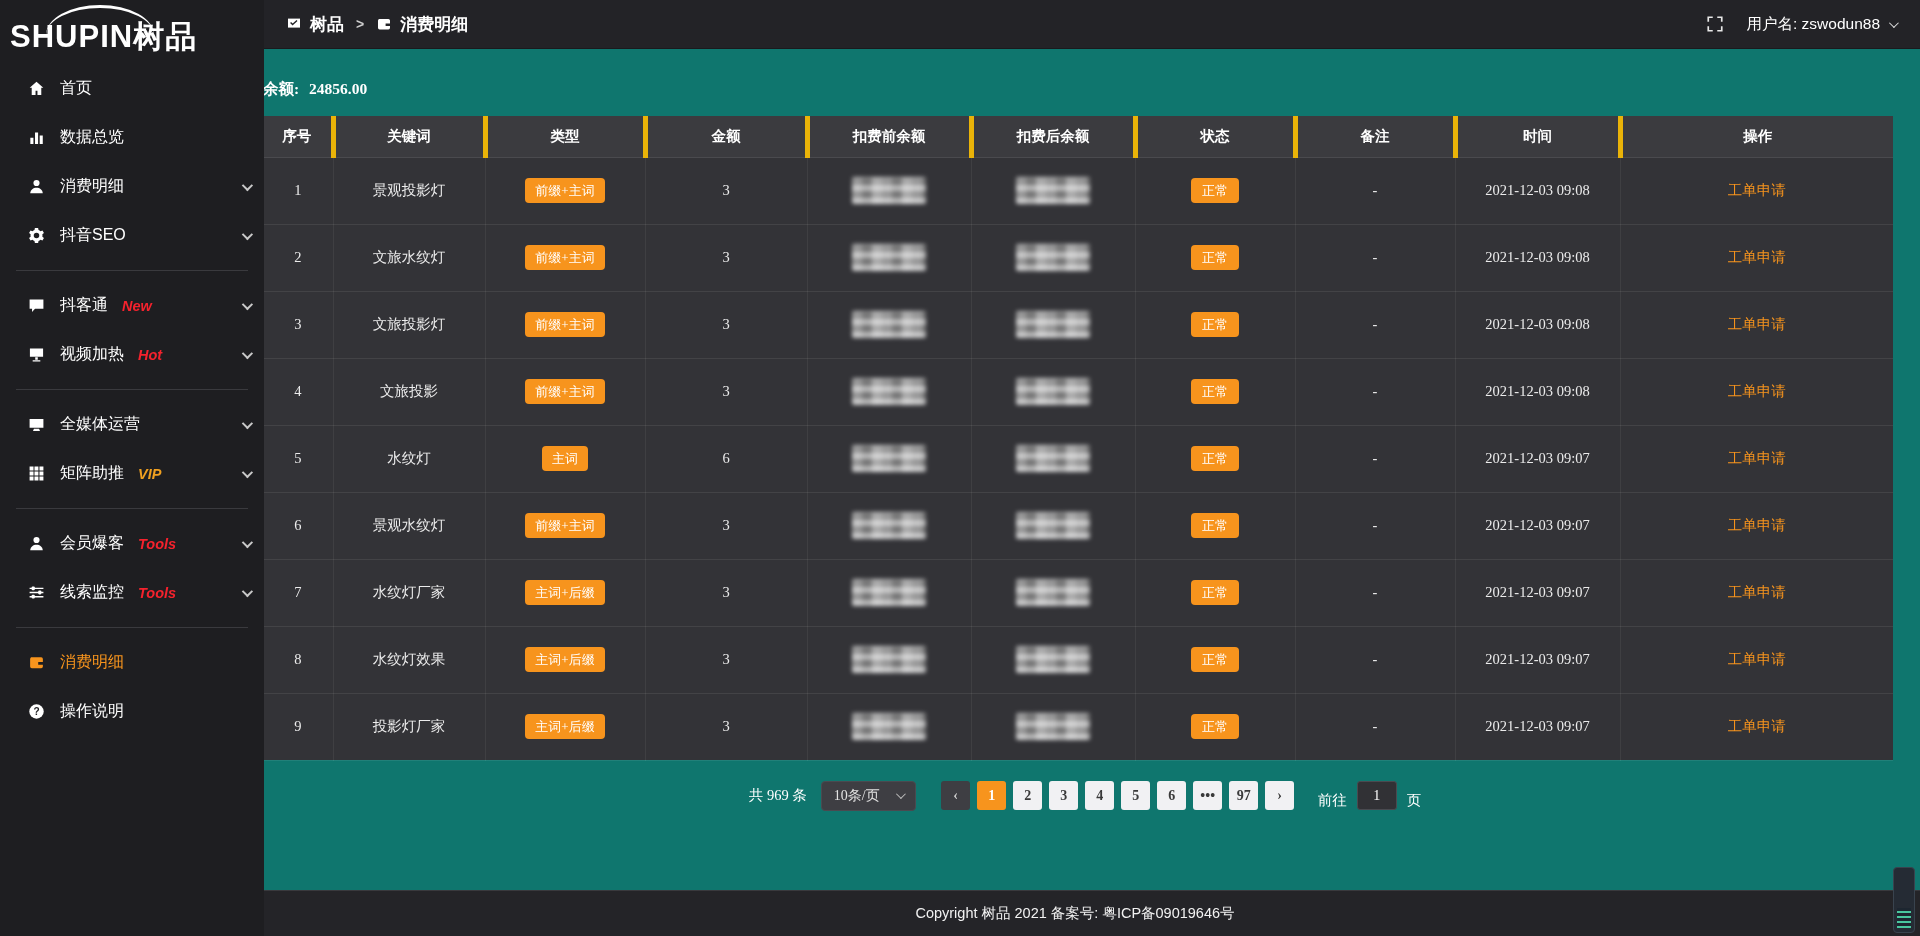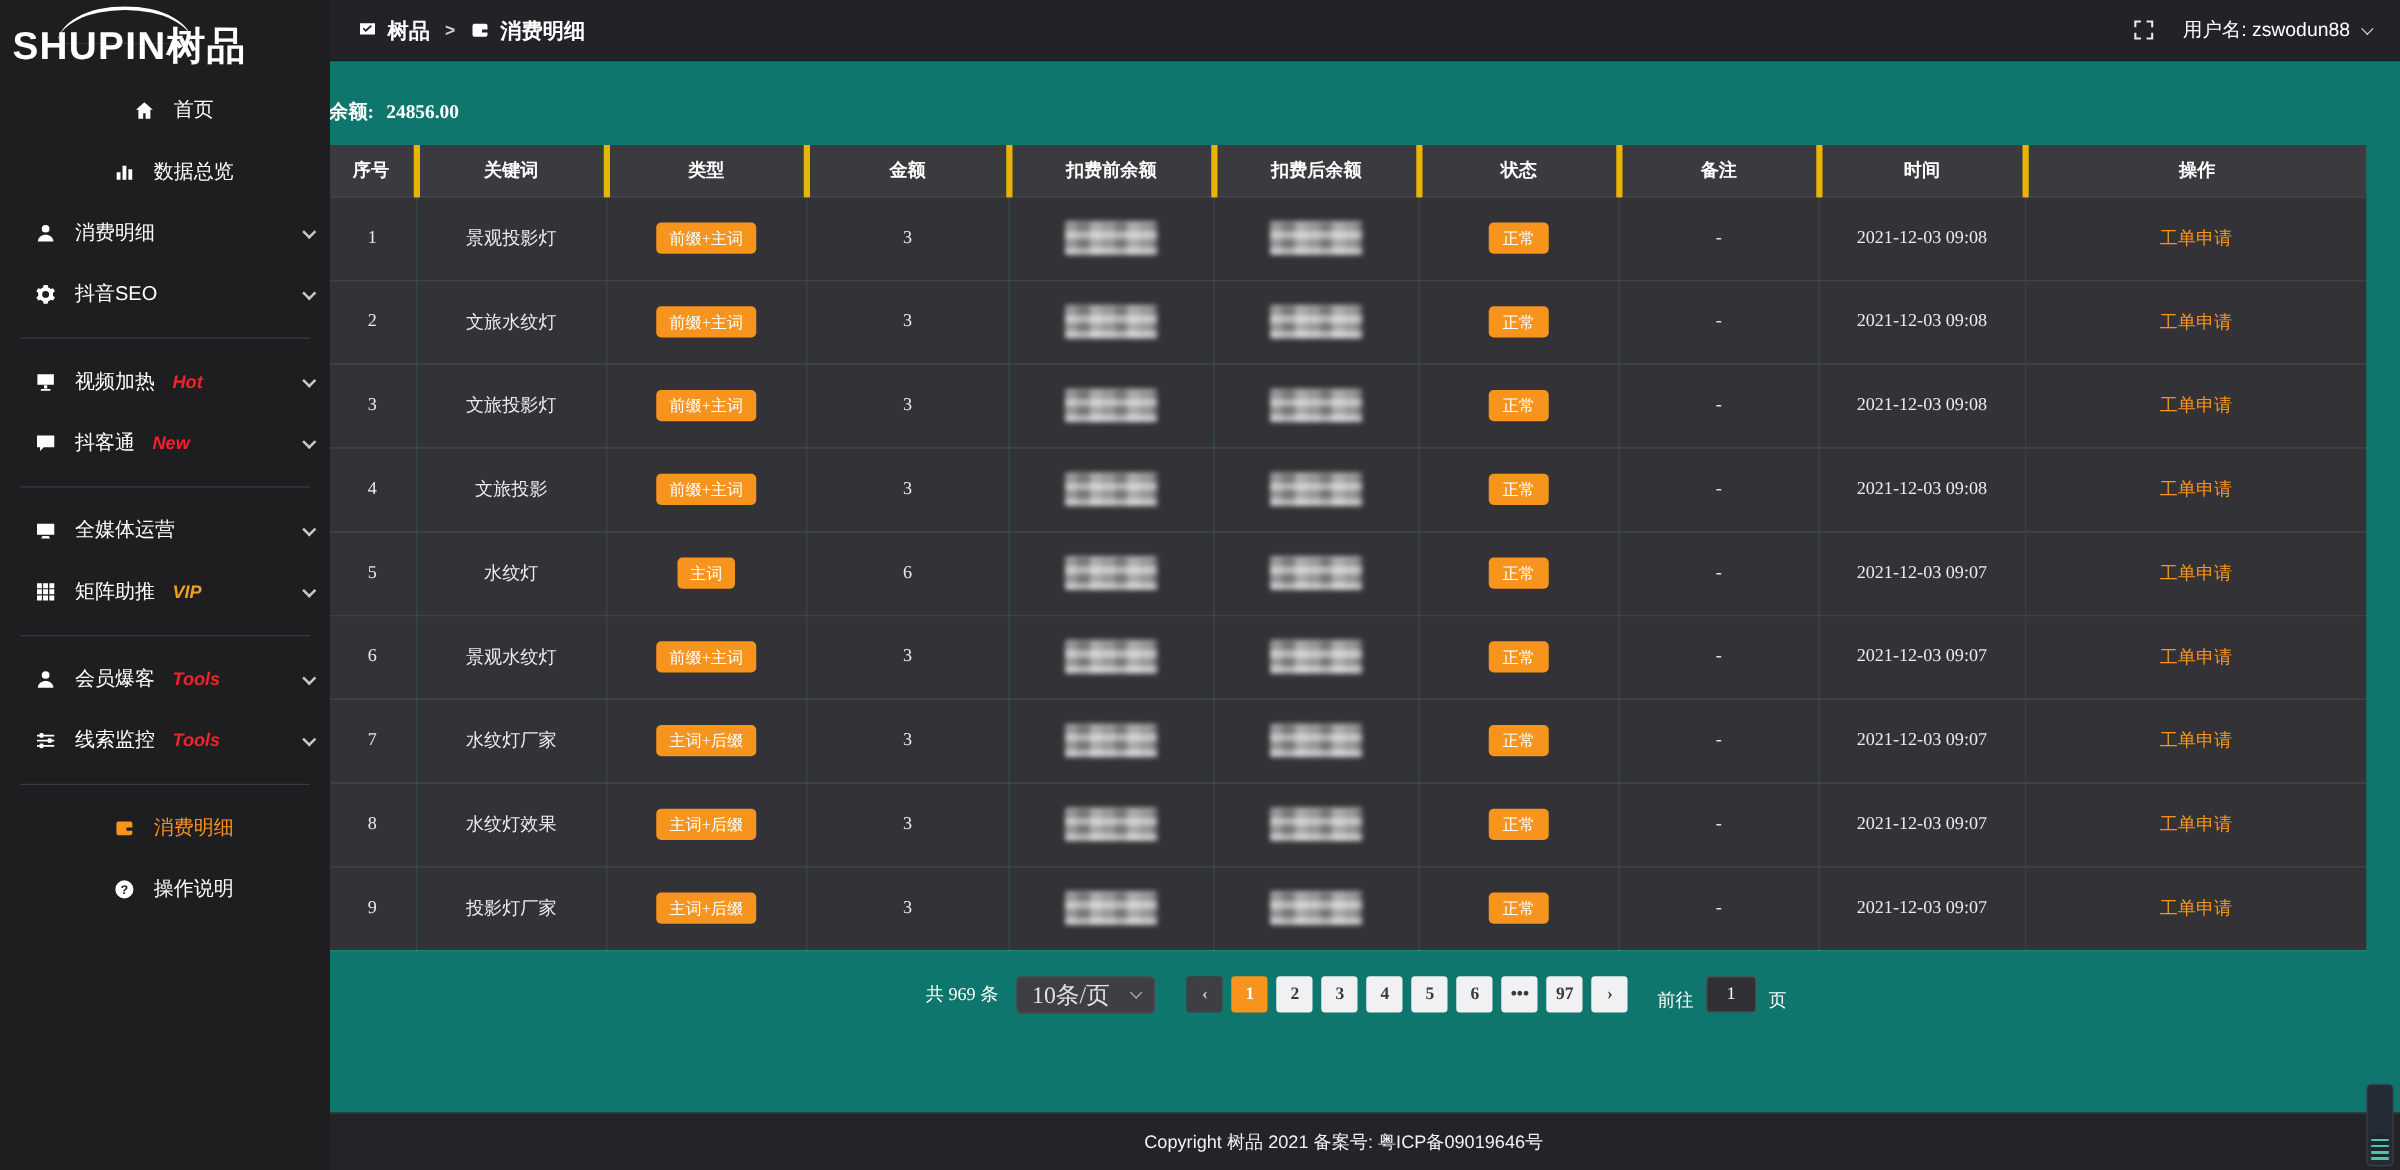--- a/index.html
+++ b/index.html
@@ -8,21 +8,21 @@
 
   
   .sidebar { position:absolute; left:0; top:0; width:264px; height:936px;
     background:#1e1e21; z-index:5; }
   .logo { position:relative; height:62px; padding:16px 0 0 10px; color:#fff;
     font-weight:bold; font-size:31px; letter-spacing:1px; white-space:nowrap; }
   .logo .arc { position:absolute; top:5px; left:46px; width:108px; height:30px;
     border-top:3px solid #fff; border-radius:50% 50% 0 0 / 100% 100% 0 0; }
   .menu { padding-top:2px; }
   .menu-item { height:49px; display:flex; align-items:center; padding:0 14px 0 27px;
-    color:#fff; font-size:16px; cursor:pointer;justify-content:center; }
+    color:#fff; font-size:16px; cursor:pointer; }
   .menu-item.active { color:#f7941d; }
   .mi-icon { width:18px; height:18px; margin-right:15px; display:flex;
     align-items:center; justify-content:center; flex:none; }
   .mi-icon svg { width:17px; height:17px; }
   .mi-label { white-space:nowrap; }
   .mi-badge { font-style:italic; font-weight:bold; font-size:14.5px; margin-left:14px; }
   .mi-chevron { margin-left:auto; width:8px; height:8px; border-right:2px solid #c9c9c9;
     border-bottom:2px solid #c9c9c9; transform:rotate(45deg) translateY(-2px); flex:none; }
   .menu-divider { height:1px; background:#3a3a3e; margin:10px 16px; }
 
@@ -67,21 +67,21 @@
       repeating-linear-gradient(90deg,#b7b7b7 0 10px,#8e8e8e 10px 20px,#cfcfcf 20px 30px);
     filter:blur(2px); }
   .action-link { color:#f7941d; cursor:pointer; }
 
   
   .pagination { display:flex; align-items:center; justify-content:center;
     margin-top:20px; color:#fff; font-size:14.5px;padding-left:20px; }
   .pg-total { margin-right:14px; }
   .pg-size { background:#3e3e43; border:1px solid #4a4a50; border-radius:4px;
     height:30px; display:flex; align-items:center; padding:0 12px; gap:16px;
-    color:#e2e2e2; font-size:19px; cursor:pointer; margin-right:22px; }
+    color:#e2e2e2; font-size:14px; cursor:pointer; margin-right:22px; }
   .pg-size .sel-chevron { width:7px; height:7px; border-right:1.6px solid #bbb;
     border-bottom:1.6px solid #bbb; transform:rotate(45deg) translateY(-2px); }
   .pg-btn { min-width:29px; height:29px; margin:0 3.5px; border-radius:3px;
     background:#f1f1f3; color:#3a3a3a; font-size:14px; font-weight:bold;
     display:flex; align-items:center; justify-content:center; cursor:pointer;
     padding:0 5px; }
   .pg-btn.prev { background:#3e3e43; color:#cfcfcf; }
   .pg-btn.active { background:#f7941d; color:#fff; }
   .pg-goto { display:flex; align-items:flex-end; gap:10px; margin-left:20px; }
   .pg-input { width:40px; height:29px; background:#313135; border:1px solid #4a4a50;
@@ -138,35 +138,35 @@
             <path d="M13.6 8c0-.4 0-.7-.1-1.1l1.5-1.2-1.4-2.4-1.8.7c-.5-.5-1.2-.9-1.9-1.1L9.5 1h-3l-.4 1.9c-.7.2-1.3.6-1.9 1.1l-1.8-.7L1 5.7l1.5 1.2C2.4 7.3 2.4 7.6 2.4 8s0 .7.1 1.1L1 10.3l1.4 2.4 1.8-.7c.5.5 1.2.9 1.9 1.1l.4 1.9h3l.4-1.9c.7-.2 1.3-.6 1.9-1.1l1.8.7 1.4-2.4-1.5-1.2c.1-.4.1-.7.1-1.1zM8 10.6A2.6 2.6 0 1 1 8 5.4a2.6 2.6 0 0 1 0 5.2z"></path>
           </svg>
         </span>
         <span class="mi-label">抖音SEO</span>
         <span class="mi-chevron"></span>
       </div>
       <div class="menu-divider"></div>
       <div class="menu-item">
         <span class="mi-icon">
           <svg viewBox="0 0 16 16" fill="currentColor">
+            <path d="M1.5 2.3h13v8.8H6.6L3.8 14v-2.9H1.5z"></path>
+          </svg>
+        </span>
+        <span class="mi-label">抖客通</span>
+        <span class="mi-badge" style="color: rgb(245, 34, 45);">New</span>
+        <span class="mi-chevron"></span>
+      </div>
+      <div class="menu-item">
+        <span class="mi-icon">
+          <svg viewBox="0 0 16 16" fill="currentColor">
             <path d="M1.8 2.3h12.4v7.8H1.8zM6.8 10.6h2.4v2.3H6.8zM4.4 13.4h7.2v1.2H4.4z"></path>
           </svg>
         </span>
         <span class="mi-label">视频加热</span>
         <span class="mi-badge" style="color: rgb(245, 34, 45);">Hot</span>
-        <span class="mi-chevron"></span>
-      </div>
-      <div class="menu-item">
-        <span class="mi-icon">
-          <svg viewBox="0 0 16 16" fill="currentColor">
-            <path d="M1.5 2.3h13v8.8H6.6L3.8 14v-2.9H1.5z"></path>
-          </svg>
-        </span>
-        <span class="mi-label">抖客通</span>
-        <span class="mi-badge" style="color: rgb(245, 34, 45);">New</span>
         <span class="mi-chevron"></span>
       </div>
       <div class="menu-divider"></div>
       <div class="menu-item">
         <span class="mi-icon">
           <svg viewBox="0 0 16 16" fill="currentColor">
             <path d="M1.5 2.8h13v8.3h-13zM5.6 12h4.8l.9 2H4.7z"></path>
           </svg>
         </span>
         <span class="mi-label">全媒体运营</span>

